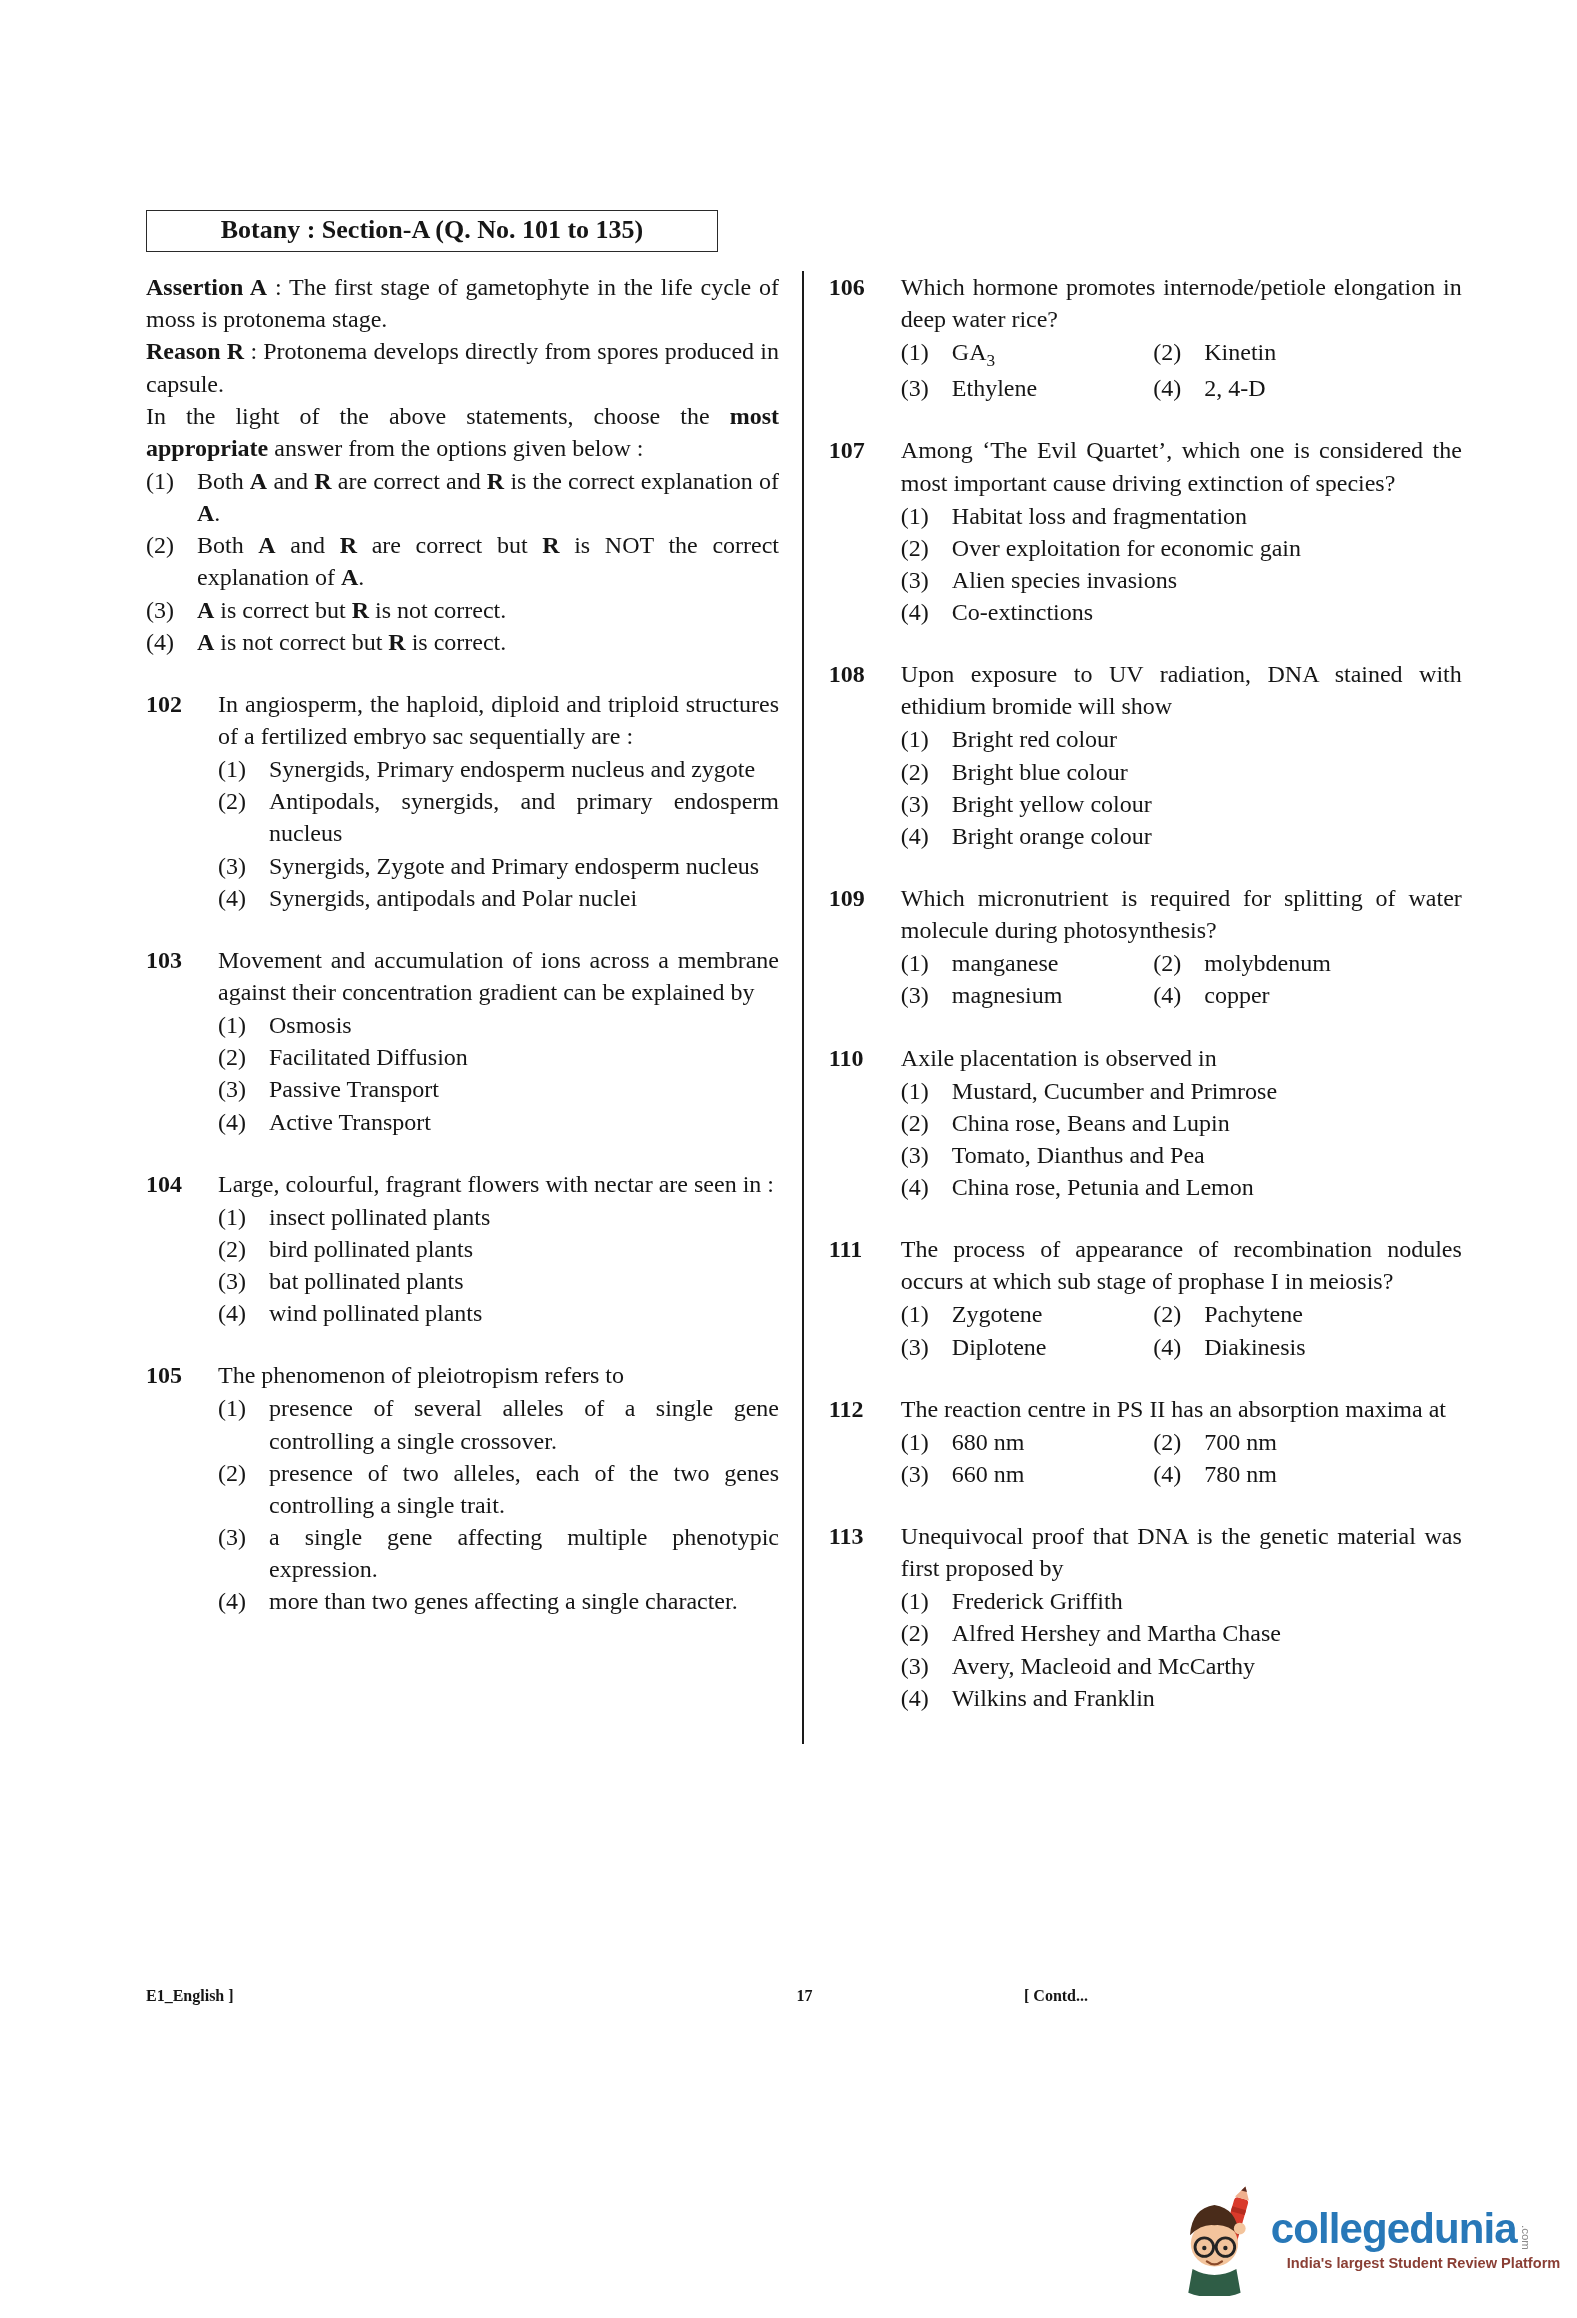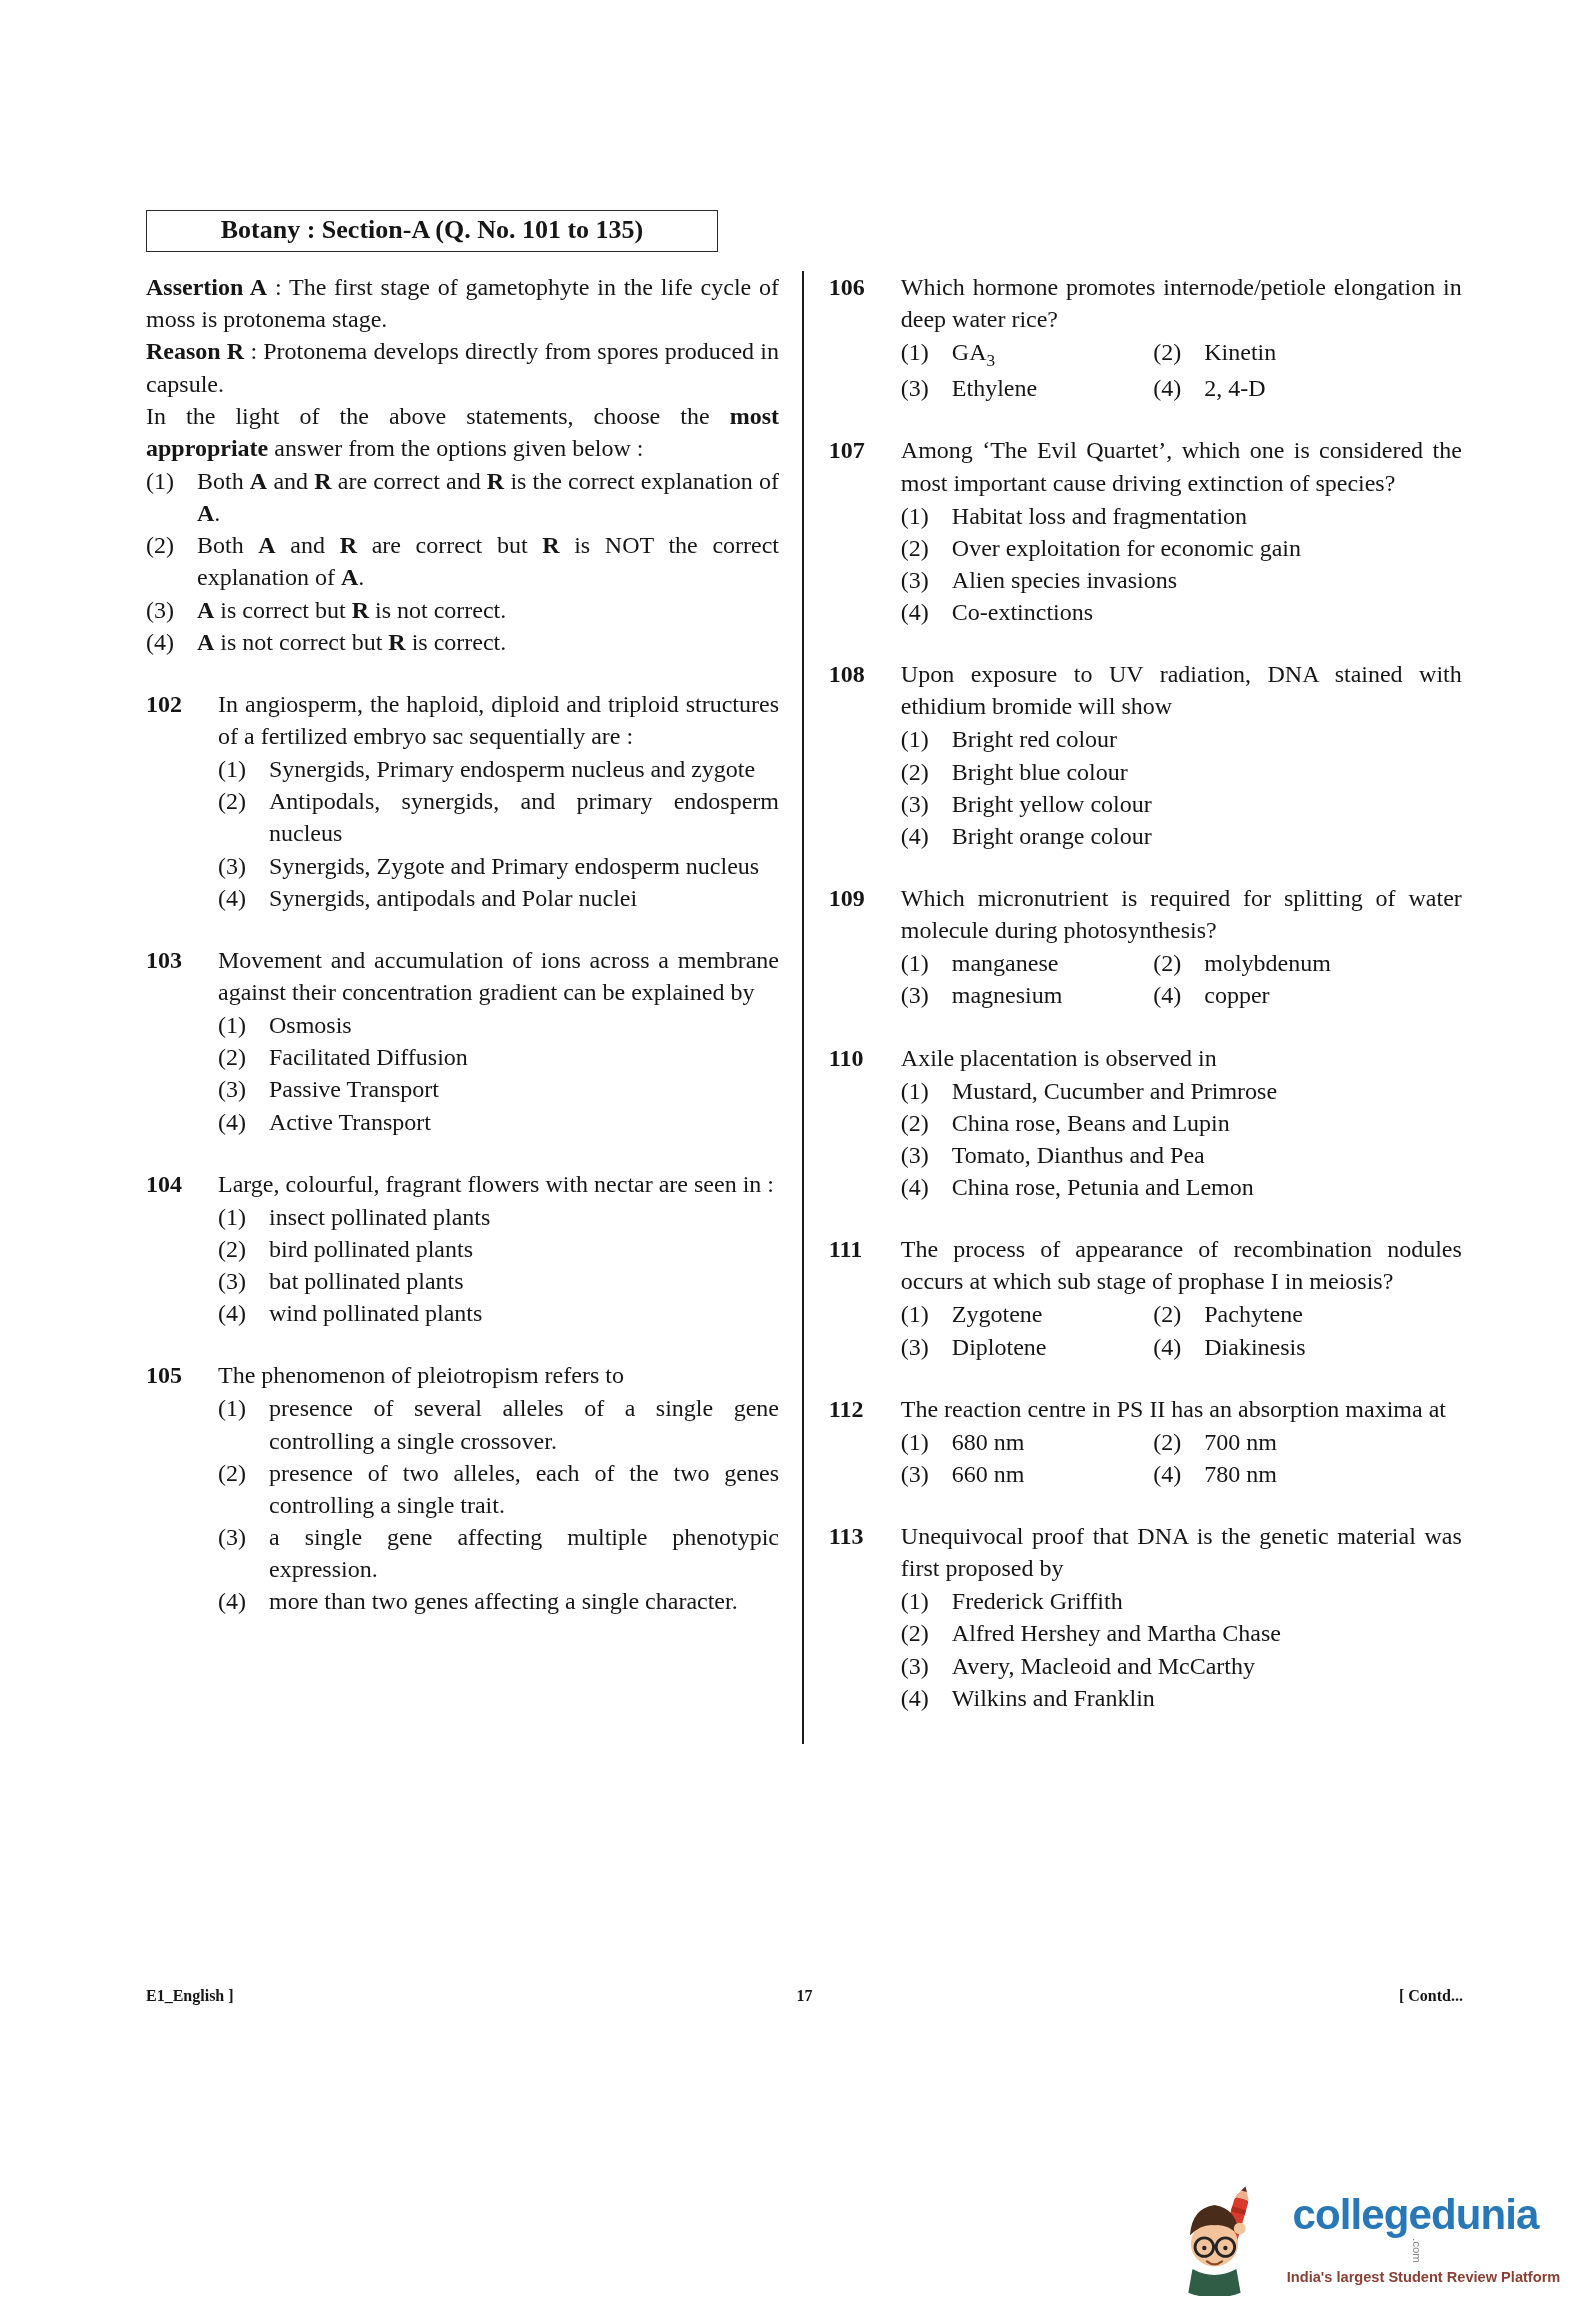--- a/index.html
+++ b/index.html
@@ -28,24 +28,24 @@
   .olabel{width:51px;flex:none;}
   .otext{flex:1;text-align:justify;}
   .options.two-col{display:grid;grid-template-columns:45% 55%;}
   .options.two-col .otext{text-align:left;}
   .footer{
     position:absolute;left:146px;top:1987px;width:1317px;
     display:grid;grid-template-columns:1fr 1fr 1fr;
     font-weight:bold;font-size:16px;
   }
   .footer .f-center{text-align:center;}
-  .footer .f-right{text-align:right;}
+  .footer .f-right{text-align:left;}
   .logo{position:absolute;right:17.7px;bottom:23px;display:flex;align-items:center;gap:8.8px;}
   .logo-text{display:flex;flex-direction:column;}
-  .brand-row{display:flex;align-items:center;flex-direction:column;}
+  .brand-row{display:flex;align-items:flex-end;}
   .brand{
     font-family:"Liberation Sans","DejaVu Sans",sans-serif;font-weight:bold;
     font-size:42px;line-height:1;color:var(--brand_blue,#2878b8);letter-spacing:-0.9px;
   }
   .dotcom{
     writing-mode:vertical-rl;font-family:"Liberation Sans","DejaVu Sans",sans-serif;
     font-size:11.5px;color:#8a8a8a;margin-left:3.5px;margin-top:1.8px;
   }
   .tagline{
     font-family:"Liberation Sans","DejaVu Sans",sans-serif;font-weight:bold;

